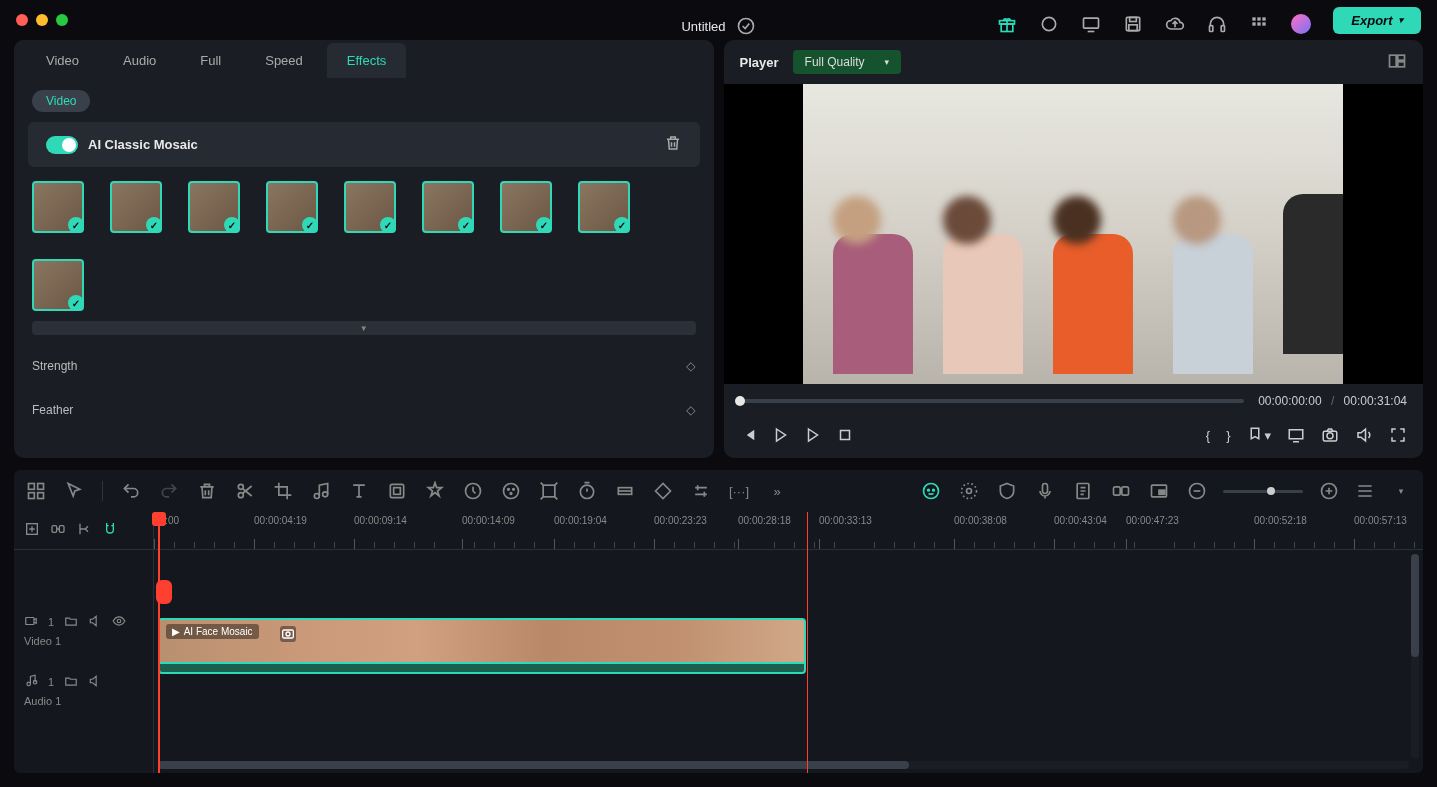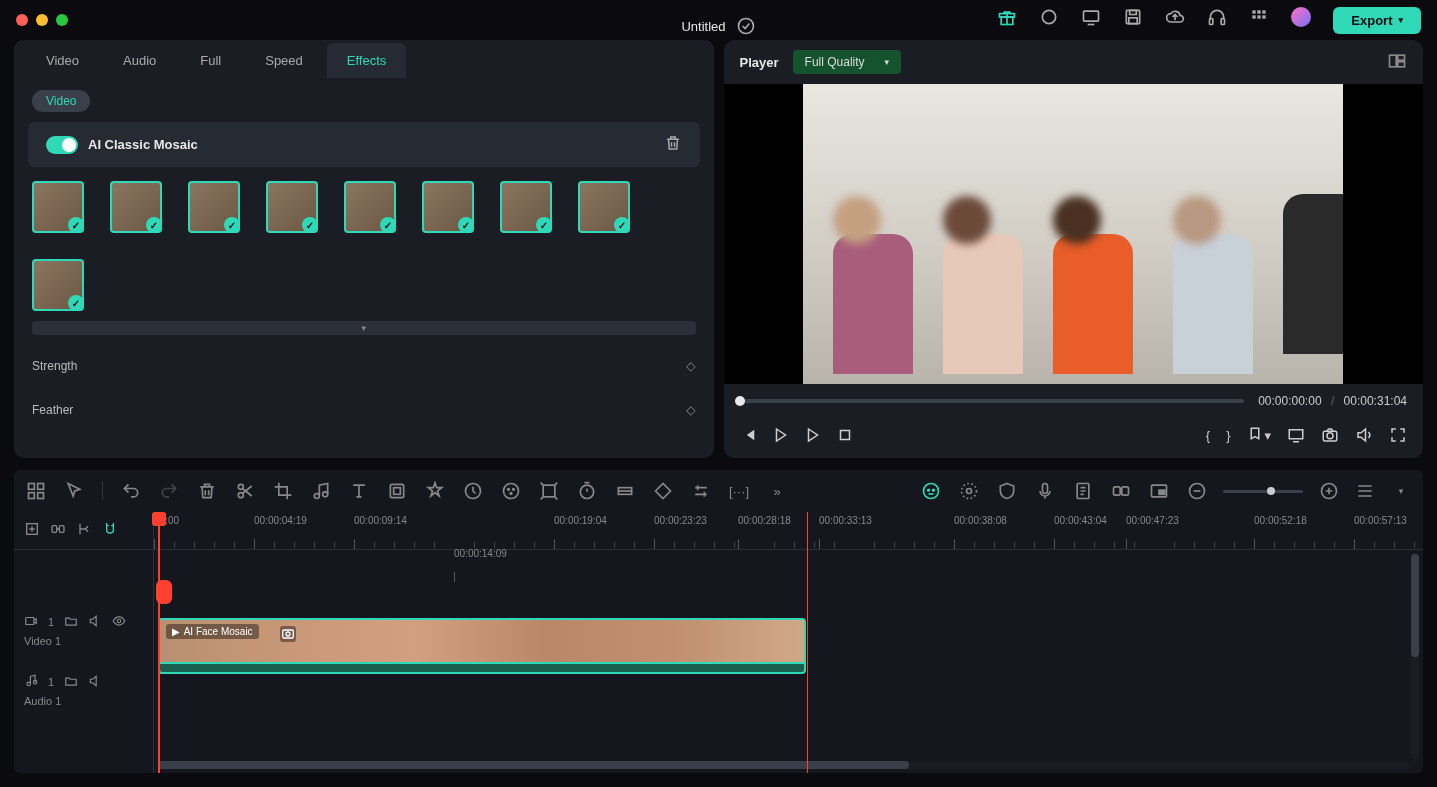--- a/index.html
+++ b/index.html
@@ -5,21 +5,21 @@
 * { margin:0; padding:0; box-sizing:border-box; font-family:-apple-system,BlinkMacSystemFont,"Segoe UI",sans-serif; }
 body { background:#0a0a0f; color:#e8e8e8; font-size:13px; width:1437px; height:787px; overflow:hidden; }
 .app { display:flex; flex-direction:column; height:100%; }
 
 
 .titlebar { height:40px; display:flex; align-items:center; padding:0 16px; background:#0a0a0f; position:relative; }
 .traffic-lights { display:flex; gap:8px; }
 .tl { width:12px; height:12px; border-radius:50%; }
 .tl.red { background:#ff5f57; } .tl.yellow { background:#febc2e; } .tl.green { background:#28c840; }
 .title-center { position:absolute; left:50%; transform:translateX(-50%); display:flex; align-items:center; gap:10px; color:#e8e8e8; font-size:13px;margin-top:12px; }
-.title-right { margin-left:auto; display:flex; align-items:flex-start; gap:22px; }
+.title-right { margin-left:auto; display:flex; align-items:flex-end; gap:22px;font-style:italic; }
 .icon-btn { width:20px; height:20px; display:flex; align-items:center; justify-content:center; color:#aaa; cursor:pointer; }
 .export-btn { background:#2fd9b8; color:#0a0a0f; padding:6px 18px; border-radius:6px; font-weight:600; font-size:13px; cursor:pointer; display:flex; align-items:center; gap:6px; }
 .avatar { width:20px; height:20px; border-radius:50%; background:linear-gradient(135deg,#ff6ec4,#7873f5); }
 
 
 .main { display:flex; padding:0 14px 12px; gap:10px; height:430px; }
 .panel-left { flex:1; background:#1a1e24; border-radius:10px; display:flex; flex-direction:column; overflow:hidden; }
 .panel-right { flex:1; background:#1a1e24; border-radius:10px; display:flex; flex-direction:column; overflow:hidden; }
 
 
@@ -577,21 +577,21 @@
           <div class="tick" style="left: 100px;">00:00:04:19</div>
           <div class="subtick" style="left: 120px;"></div>
           <div class="subtick" style="left: 140px;"></div>
           <div class="subtick" style="left: 160px;"></div>
           <div class="subtick" style="left: 180px;"></div>
           <div class="tick" style="left: 200px;">00:00:09:14</div>
           <div class="subtick" style="left: 220px;"></div>
           <div class="subtick" style="left: 240px;"></div>
           <div class="subtick" style="left: 260px;"></div>
           <div class="subtick" style="left: 280px;"></div>
-          <div class="tick" style="left: 300px; margin-top: 33px;">00:00:14:09</div>
+          <div class="tick" style="left: 308px;">00:00:14:09</div>
           <div class="subtick" style="left: 320px;"></div>
           <div class="subtick" style="left: 340px;"></div>
           <div class="subtick" style="left: 360px;"></div>
           <div class="subtick" style="left: 380px;"></div>
           <div class="tick" style="left: 400px;">00:00:19:04</div>
           <div class="subtick" style="left: 420px;"></div>
           <div class="subtick" style="left: 440px;"></div>
           <div class="subtick" style="left: 460px;"></div>
           <div class="subtick" style="left: 480px;"></div>
           <div class="tick" style="left: 500px;">00:00:23:23</div>

